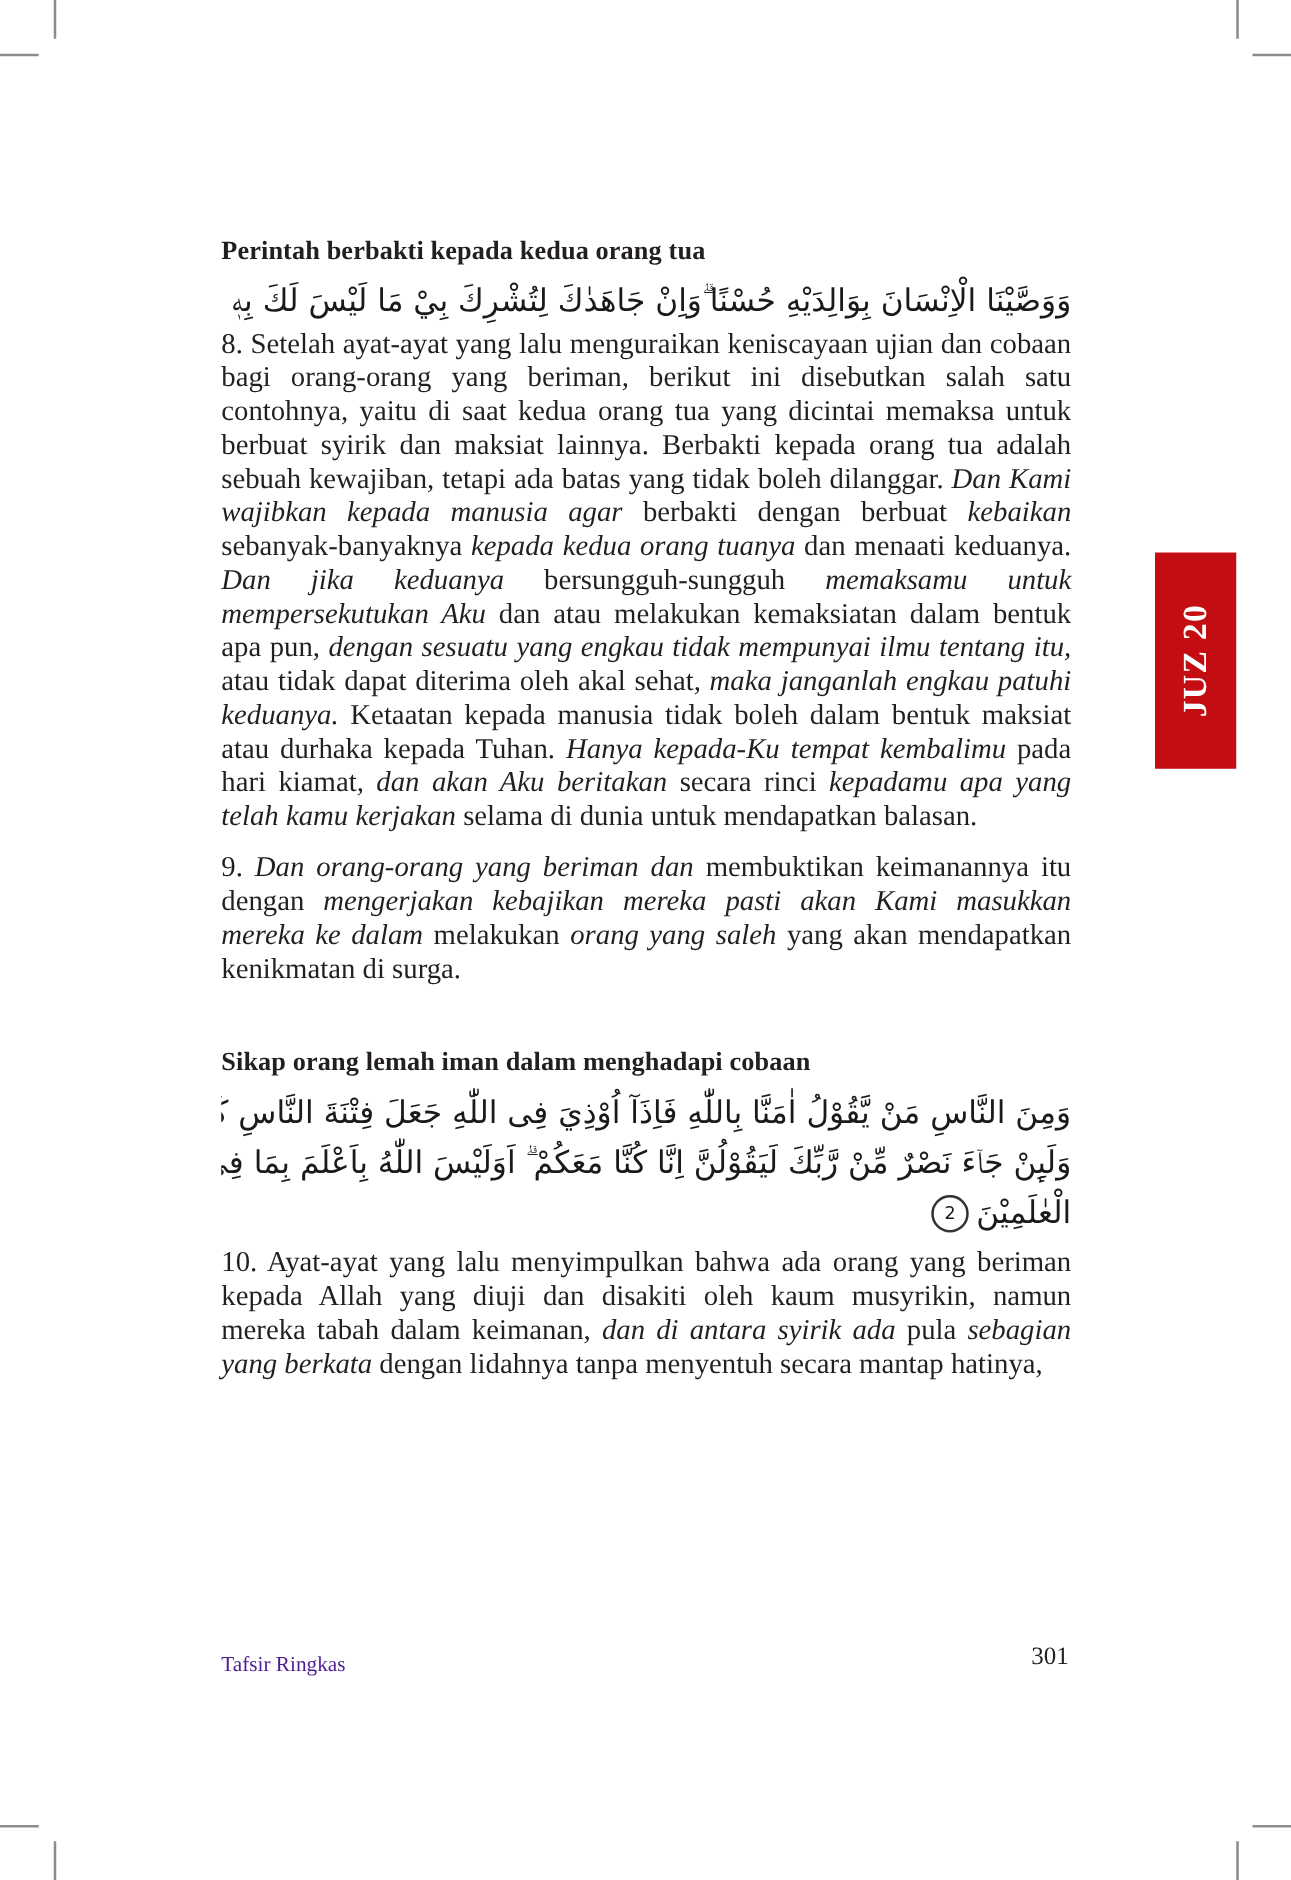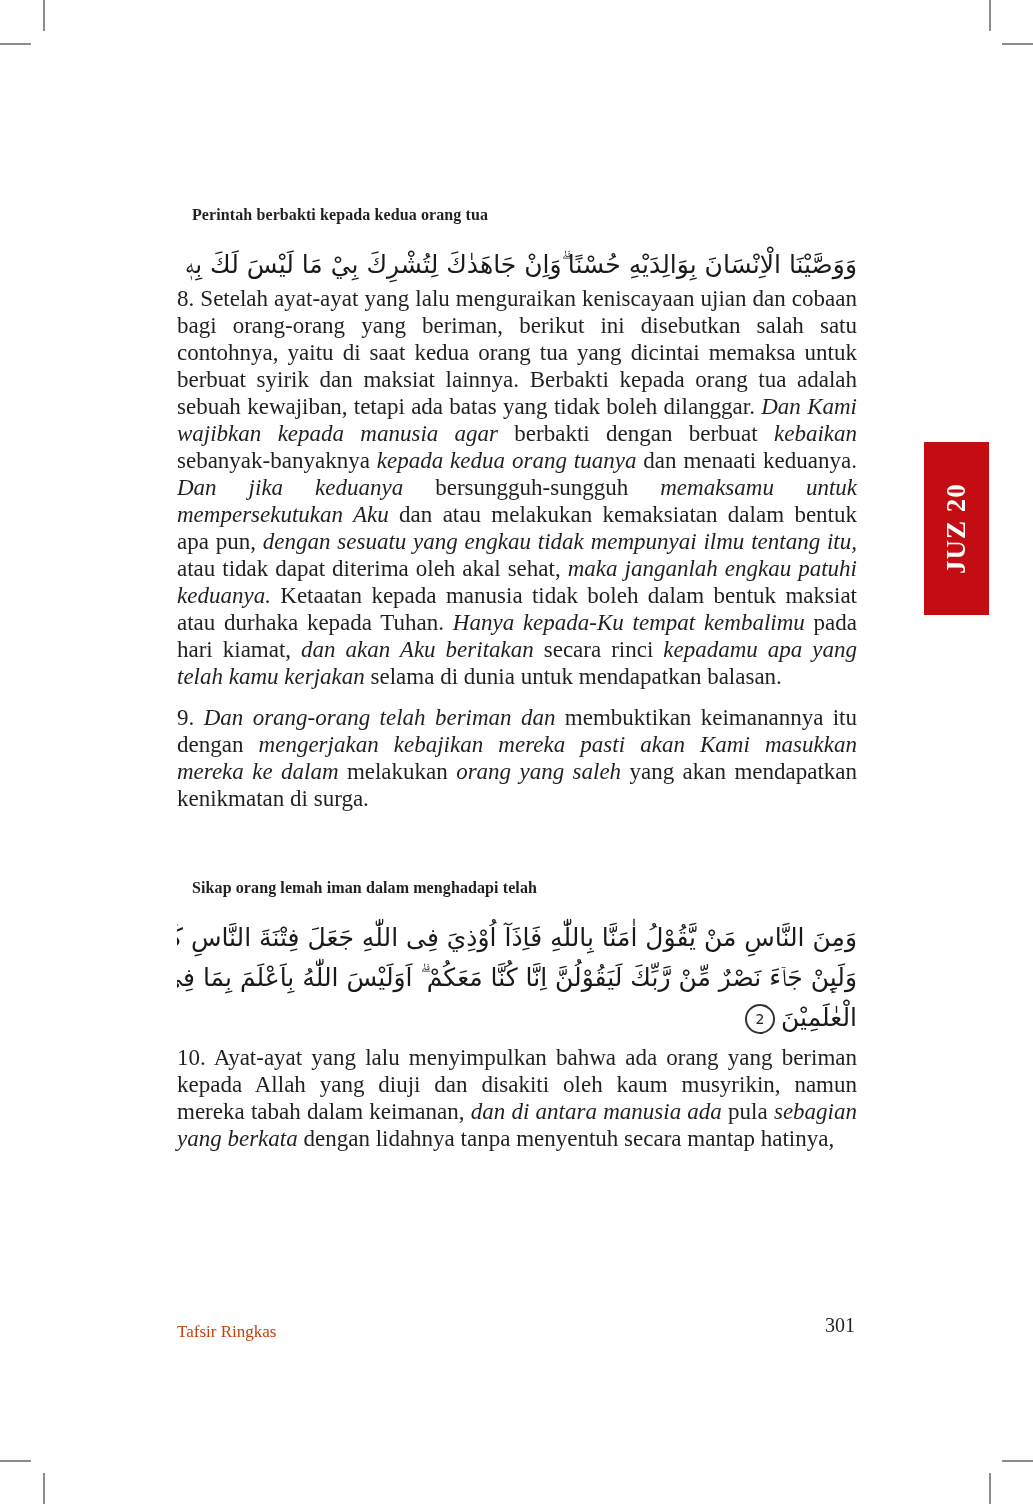--- a/index.html
+++ b/index.html
@@ -3,38 +3,38 @@
 <meta charset="utf-8">
 <style>
   html, body { margin:0; padding:0; background:#ffffff; }
   body { width:1033px; height:1504px; position:relative; overflow:hidden;
          font-family:"Liberation Serif","DejaVu Serif",serif; color:#231f20; }
   .crop { position:absolute; background:#8c8c8c; }
   .crop.v { width:1.5px; height:31px; }
   .crop.h { height:1.5px; width:31px; }
 
   .content { position:absolute; left:177px; top:185px; width:680px; }
-  .heading { font-weight:bold; font-size:16px; line-height:30px; margin:15px; letter-spacing:0.1px; }
+  .heading { font-weight:bold; font-size:21px; line-height:30px; margin:0; letter-spacing:0.1px; }
   .arabic { direction:rtl; text-align:right; font-family:"DejaVu Sans",sans-serif;
             font-size:25px; line-height:40px; margin:6px 0 0 0; color:#1a1a1a; }
   .arabic .line { display:block; white-space:nowrap; overflow:hidden; }
   .ayah-mark { display:inline-block; width:26px; height:26px; border:2px solid #333; border-radius:50%;
                font-size:14px; line-height:26px; text-align:center; vertical-align:middle;
                margin:0 6px; direction:ltr; font-family:"DejaVu Sans",sans-serif; }
   .para { font-size:23px; line-height:27px; text-align:justify; margin:0; hyphens:manual; }
   .para i { font-style:italic; }
   .gap-sm { height:14px; }
   .gap-lg { height:46px; }
 
   .juz-tab { position:absolute; left:924px; top:442px; width:65px; height:173px; background:#c40d12;
              display:flex; align-items:center; justify-content:center; }
   .juz-tab span { transform:rotate(-90deg); white-space:nowrap; color:#ffffff; font-weight:bold;
                   font-size:27px; letter-spacing:1px; font-family:"Liberation Serif","DejaVu Serif",serif; }
 
-  .footer-left { position:absolute; left:177px; top:1322px; font-size:17px; color:#c2410c; }
+  .footer-left { position:absolute; left:177px; top:1322px; font-size:17px; color:#4c1d95; }
   .footer-right { position:absolute; right:178px; top:1314px; font-size:20px; color:#231f20; }
 </style>
 </head>
 <body>
 
 <div class="crop v" style="left:43px;top:0;"></div>
 <div class="crop h" style="left:0;top:43px;"></div>
 <div class="crop v" style="left:989px;top:0;"></div>
 <div class="crop h" style="left:1002px;top:43px;"></div>
 <div class="crop v" style="left:43px;top:1473px;"></div>
@@ -48,34 +48,34 @@
 
   <div class="arabic">
     <span class="line"><span>وَوَصَّيْنَا الْاِنْسَانَ بِوَالِدَيْهِ حُسْنًا ۗوَاِنْ جَاهَدٰكَ لِتُشْرِكَ بِيْ مَا لَيْسَ لَكَ بِهٖ عِلْمٌ فَلَا تُطِعْهُمَا ۗ</span></span>
   </div>
 
   <p class="para"><span>8. Setelah ayat-ayat yang lalu menguraikan keniscayaan ujian dan cobaan bagi orang-orang yang beriman, berikut ini disebutkan salah satu contohnya, yaitu di saat kedua orang tua yang dicintai memaksa untuk berbuat syirik dan maksiat lainnya. Berbakti kepada orang tua adalah sebuah kewajiban, tetapi ada batas yang tidak boleh dilanggar. </span><i>Dan Kami wajibkan kepada manusia agar</i><span> berbakti dengan berbuat </span><i>kebaikan</i><span> sebanyak-banyaknya </span><i>kepada kedua orang tuanya</i><span> dan menaati keduanya. </span><i>Dan jika keduanya</i><span> bersungguh-sungguh </span><i>memaksamu untuk mempersekutukan Aku</i><span> dan atau melakukan kemaksiatan dalam bentuk apa pun, </span><i>dengan sesuatu yang engkau tidak mempunyai ilmu tentang itu,</i><span> atau tidak dapat diterima oleh akal sehat, </span><i>maka janganlah engkau patuhi keduanya.</i><span> Ketaatan kepada manusia tidak boleh dalam bentuk maksiat atau durhaka kepada Tuhan. </span><i>Hanya kepada-Ku tempat kembalimu</i><span> pada hari kiamat, </span><i>dan akan Aku beritakan</i><span> secara rinci </span><i>kepadamu apa yang telah kamu kerjakan</i><span> selama di dunia untuk mendapatkan balasan.</span></p>
 
   <div class="gap-sm"></div>
 
 
-  <p class="para"><span>9. </span><i>Dan orang-orang telah beriman dan</i><span> membuktikan keimanannya itu dengan </span><i>mengerjakan kebajikan mereka pasti akan Kami masukkan mereka ke dalam</i><span> melakukan </span><i>orang yang saleh</i><span> yang akan mendapatkan kenikmatan di surga.</span></p>
+  <p class="para"><span>9. </span><i>Dan orang-orang yang beriman dan</i><span> membuktikan keimanannya itu dengan </span><i>mengerjakan kebajikan mereka pasti akan Kami masukkan mereka ke dalam</i><span> melakukan </span><i>orang yang saleh</i><span> yang akan mendapatkan kenikmatan di surga.</span></p>
 
   <div class="gap-lg"></div>
 
-  <h2 class="heading">Sikap orang lemah iman dalam menghadapi telah</h2>
+  <h2 class="heading">Sikap orang lemah iman dalam menghadapi cobaan</h2>
 
   <div class="arabic">
     <span class="line"><span>وَمِنَ النَّاسِ مَنْ يَّقُوْلُ اٰمَنَّا بِاللّٰهِ فَاِذَآ اُوْذِيَ فِى اللّٰهِ جَعَلَ فِتْنَةَ النَّاسِ كَعَذَابِ اللّٰهِ ۗ</span></span>
     <span class="line"><span>وَلَىِٕنْ جَاۤءَ نَصْرٌ مِّنْ رَّبِّكَ لَيَقُوْلُنَّ اِنَّا كُنَّا مَعَكُمْ ۗ اَوَلَيْسَ اللّٰهُ بِاَعْلَمَ بِمَا فِيْ صُدُوْرِ</span></span>
     <span class="line"><span>الْعٰلَمِيْنَ</span><span class="ayah-mark">2</span></span>
   </div>
 
   <div class="gap-sm" style="height:6px"></div>
-  <p class="para"><span>10. Ayat-ayat yang lalu menyimpulkan bahwa ada orang yang beriman kepada Allah yang diuji dan disakiti oleh kaum musyrikin, namun mereka tabah dalam keimanan, </span><i>dan di antara manusia ada</i><span> pula </span><i>sebagian yang berkata</i><span> dengan lidahnya tanpa menyentuh secara mantap hatinya,</span></p>
+  <p class="para"><span>10. Ayat-ayat yang lalu menyimpulkan bahwa ada orang yang beriman kepada Allah yang diuji dan disakiti oleh kaum musyrikin, namun mereka tabah dalam keimanan, </span><i>dan di antara syirik ada</i><span> pula </span><i>sebagian yang berkata</i><span> dengan lidahnya tanpa menyentuh secara mantap hatinya,</span></p>
 </div>
 
 <div class="juz-tab" style="background: rgb(196, 13, 18);">
   <span>JUZ 20</span>
 </div>
 
 <div class="footer-left">Tafsir Ringkas</div>
 <div class="footer-right">301</div>
 
 </body></html>

